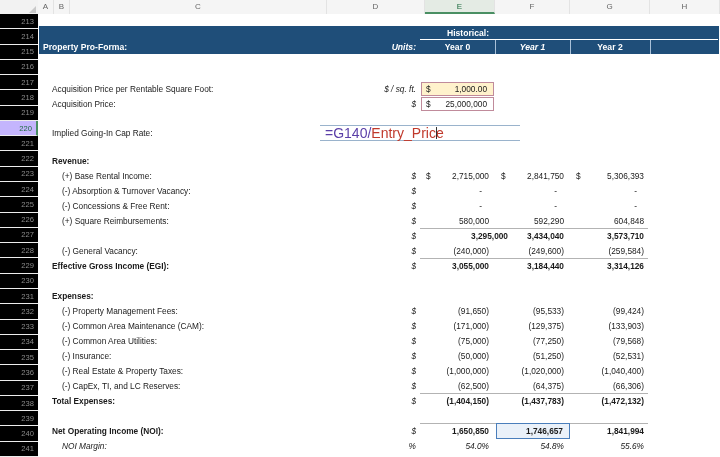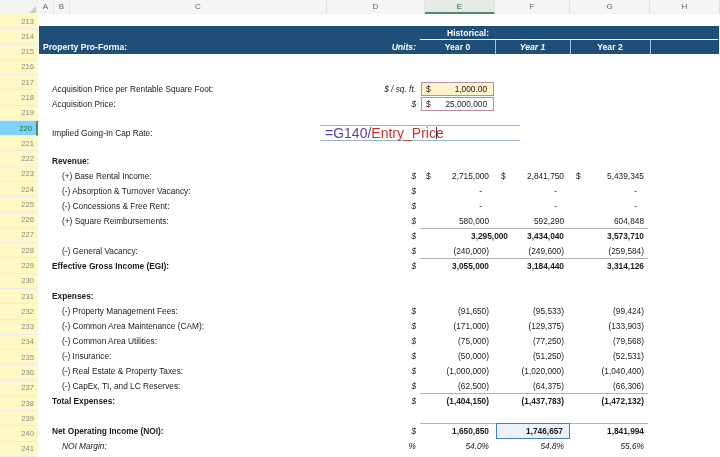--- a/index.html
+++ b/index.html
@@ -54,25 +54,25 @@
     width: 38px; height: 443px;
     background: #f7f7f7;
     border-right: 1px solid #d6d6d6;
   }
   .rowhead {
     position: absolute; left: 0; width: 38px;
     font-size: 7.6px; color: #8a8a8a;
     text-align: right; padding-right: 4px;
     line-height: normal;
     border-bottom: 1px solid #ececec;
-    background: #fef9c3;
+    background: #000000;
     display: flex; align-items: center; justify-content: flex-end;
   }
   .rowhead.sel {
-    background: #7dd3fc;
+    background: #c4b5fd;
     color: #1d6b3f;
     border-right: 2px solid #4a8f63;
   }
 
   
   .grid {
     position: absolute; left: 38px; top: 14px;
     width: 682px; height: 443px;
     background: #ffffff;
   }
@@ -250,21 +250,21 @@
 
     <div class="cell l b" style="left:12px;top:140px;height:14px;">Revenue:</div>
 
     <div class="cell l" style="left:22px;top:155px;height:14px;">(+) Base Rental Income:</div>
     <div class="cell r i" style="left:290px;top:155px;width:92px;height:14px;">$</div>
     <div class="cell l" style="left:386px;top:155px;height:14px;">$</div>
     <div class="cell r" style="left:386px;top:155px;width:69px;height:14px;">2,715,000</div>
     <div class="cell l" style="left:461px;top:155px;height:14px;">$</div>
     <div class="cell r" style="left:461px;top:155px;width:69px;height:14px;">2,841,750</div>
     <div class="cell l" style="left:536px;top:155px;height:14px;">$</div>
-    <div class="cell r" style="left:536px;top:155px;width:74px;height:14px;">5,439,345</div>
+    <div class="cell r" style="left:536px;top:155px;width:74px;height:14px;">5,306,393</div>
 
     <div class="cell l" style="left:22px;top:170px;height:14px;">(-) Absorption &amp; Turnover Vacancy:</div>
     <div class="cell r i" style="left:290px;top:170px;width:92px;height:14px;">$</div>
     <div class="cell r" style="left:386px;top:170px;width:62px;height:14px;">-</div>
     <div class="cell r" style="left:461px;top:170px;width:62px;height:14px;">-</div>
     <div class="cell r" style="left:536px;top:170px;width:67px;height:14px;">-</div>
 
     <div class="cell l" style="left:22px;top:185px;height:14px;">(-) Concessions &amp; Free Rent:</div>
     <div class="cell r i" style="left:290px;top:185px;width:92px;height:14px;">$</div>
     <div class="cell r" style="left:386px;top:185px;width:62px;height:14px;">-</div>

